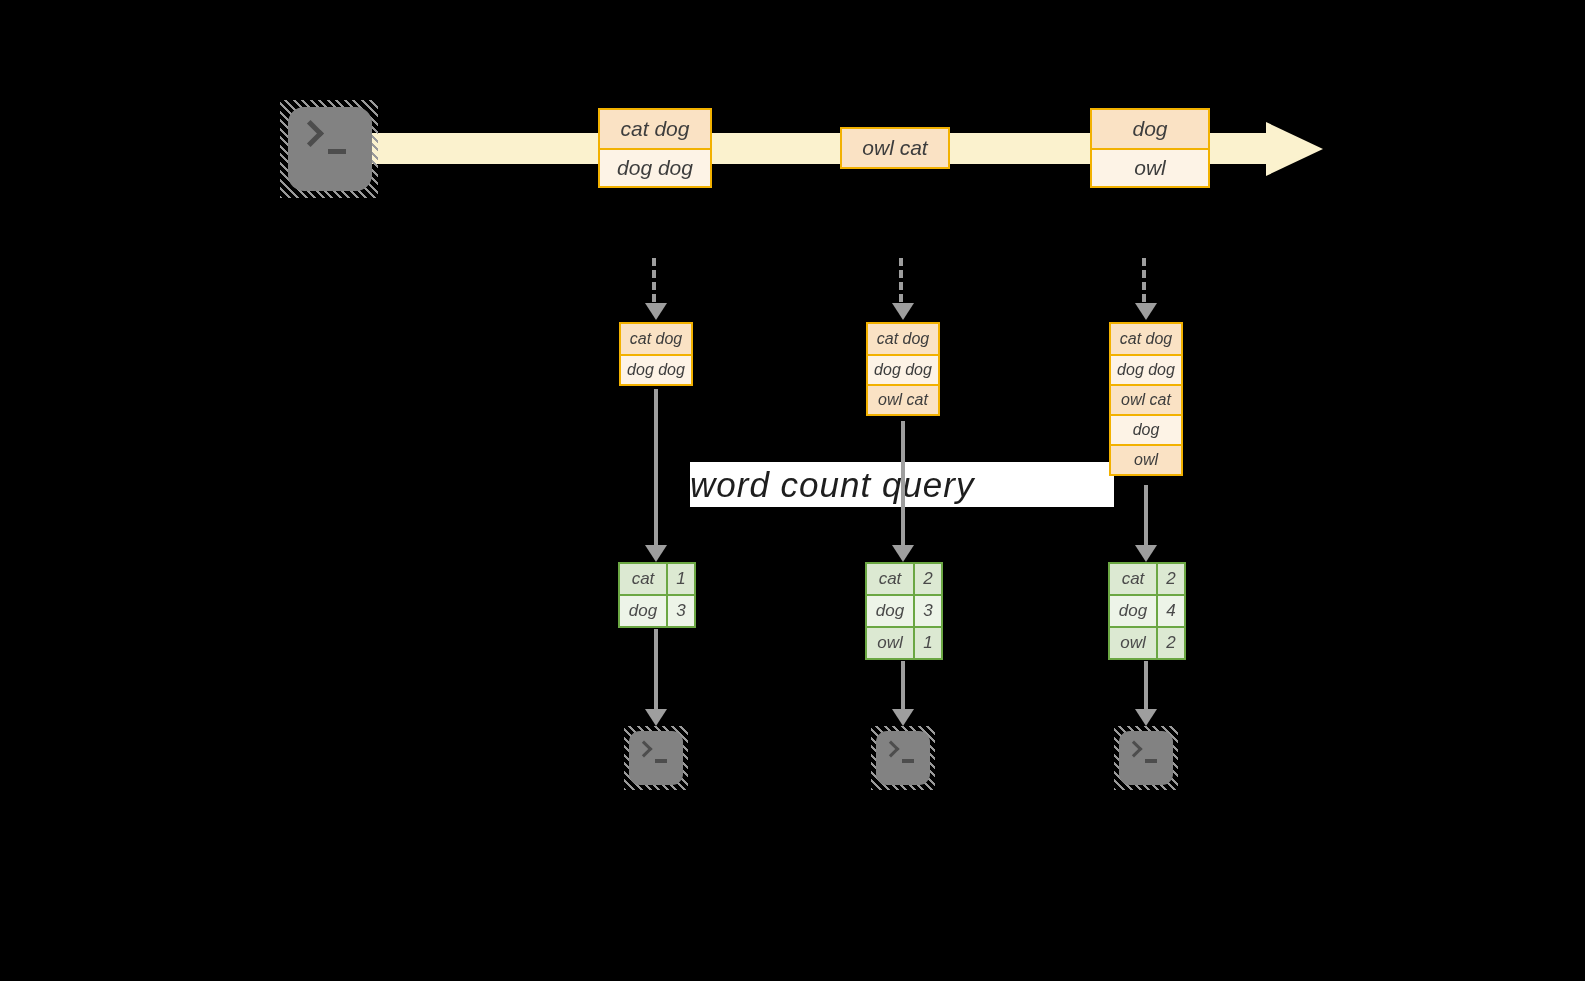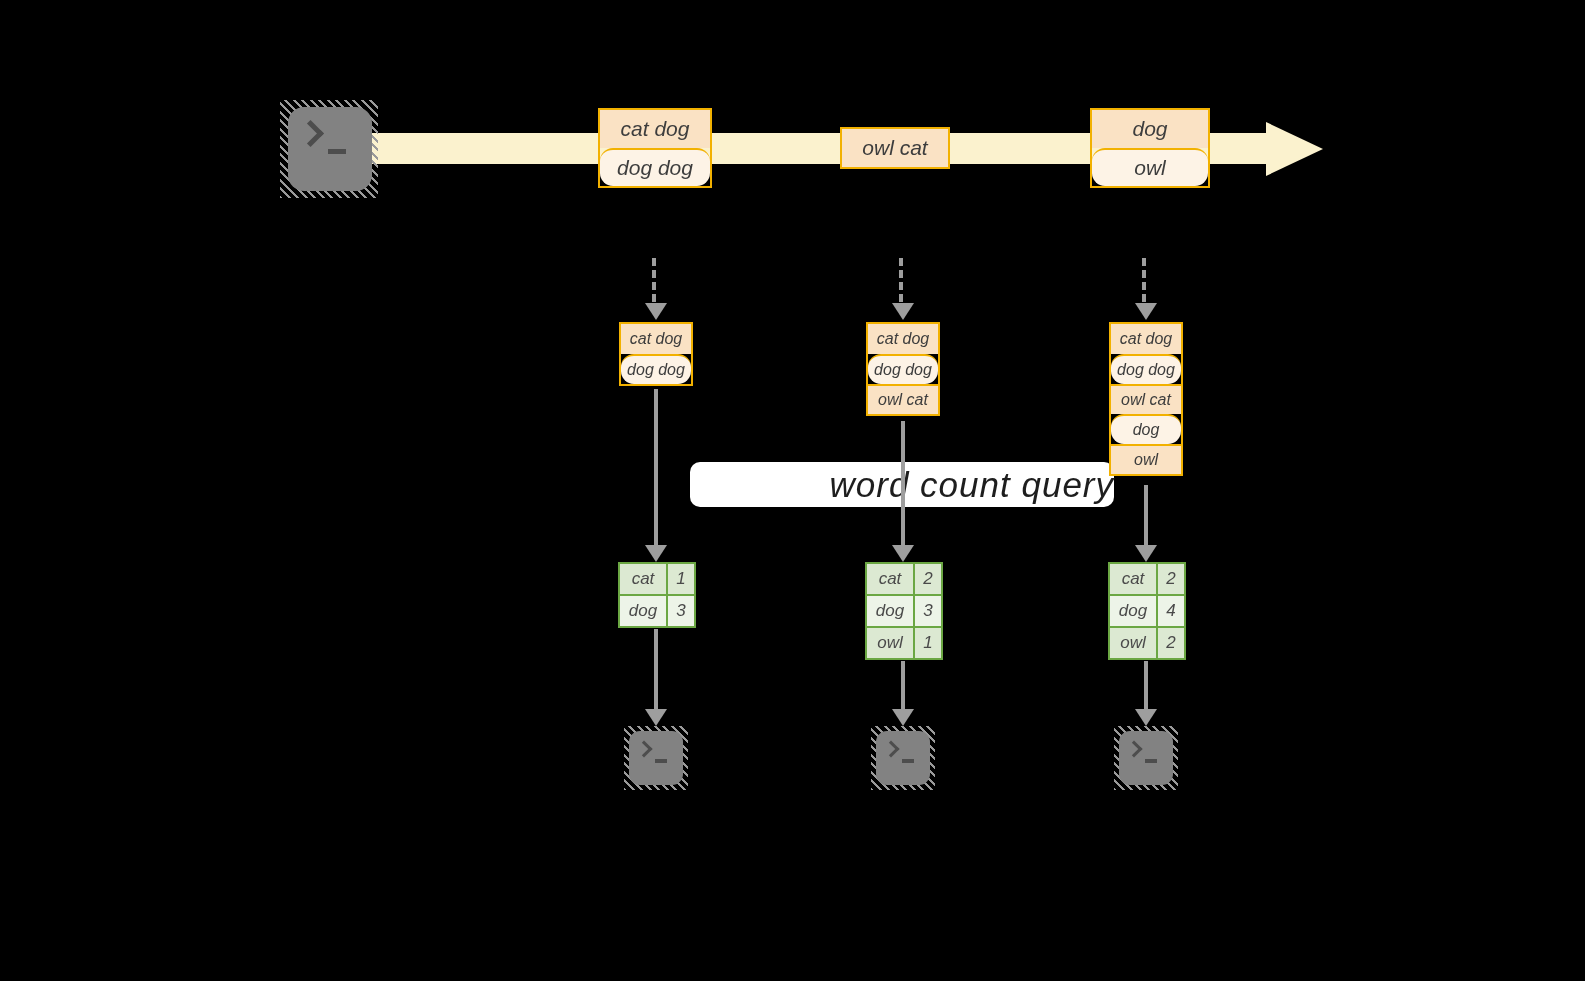--- a/index.html
+++ b/index.html
@@ -15,33 +15,33 @@
   
   .hatch{position:absolute;background:repeating-linear-gradient(45deg,#9a9a9a 0 2px,transparent 2px 6px);z-index:4;}
   .term-solid{position:absolute;background:#828282;z-index:5;}
   .chev{position:absolute;border-style:solid;border-color:#4d4d4d;border-width:0;transform:rotate(45deg);z-index:6;}
   .uscore{position:absolute;background:#4d4d4d;z-index:6;}
   
   .obox{position:absolute;border:2.5px solid #F2B100;box-sizing:border-box;z-index:5;}
   .orow{display:flex;align-items:center;justify-content:center;color:#3d3d3d;box-sizing:border-box;}
   .orow + .orow{border-top:2px solid #F2B100;}
   .fill-peach{background:#FAE2C4;}
-  .fill-cream{background:#FDF3E6;border-radius:13px;}
+  .fill-cream{background:#FDF3E6;}
   .tl-text{font-size:21px;}
   .st-text{font-size:16px;}
   .tl-row{height:38px;}
   .st-row{height:30px;}
   
   .vline{position:absolute;width:4px;background:#9E9E9E;z-index:3;}
   .vdash{position:absolute;width:0;border-left:4px dashed #9E9E9E;z-index:3;}
   .ahead{position:absolute;width:0;height:0;z-index:3;
     border-left:11px solid transparent;border-right:11px solid transparent;border-top:17px solid #9E9E9E;}
   
   .qlabel{position:absolute;left:690px;top:462px;width:424px;height:45px;background:#ffffff;z-index:2;
-    display:flex;align-items:center;justify-content:flex-end;border-radius:10px;}
+    display:flex;align-items:center;justify-content:flex-start;}
   .qlabel span{font-size:35px;font-weight:300;color:#1e1e1e;letter-spacing:1px;}
   
   .gtable{position:absolute;border:2.5px solid #6BA743;border-collapse:collapse;z-index:5;background:#6BA743;}
   .gtable td{border:2px solid #6BA743;text-align:center;color:#4a4a4a;font-size:17px;padding:0;height:30px;}
   .gtable .wcol{width:46px;}
   .gtable .ncol{width:26px;}
   .row-dark td{background:#DCE9D2;}
   .row-light td{background:#EDF4E8;}
 </style>
 </head>

